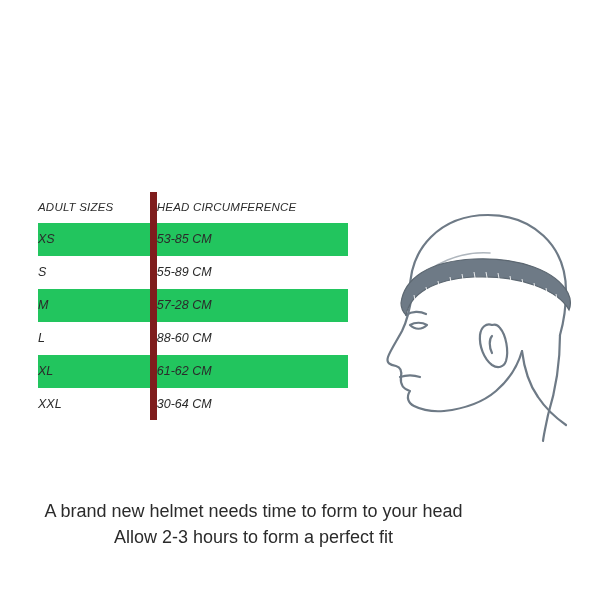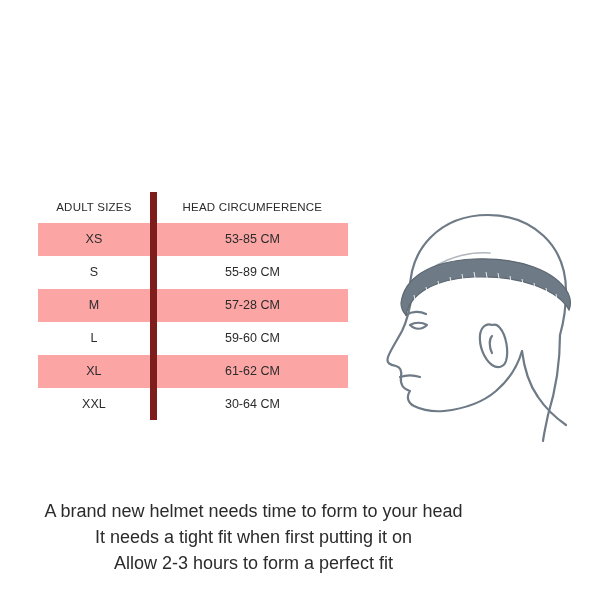--- a/index.html
+++ b/index.html
@@ -25,35 +25,36 @@
   .size-table {
     position: absolute;
     left: 38px;
     top: 192px;
     width: 310px;
     border-collapse: collapse;
     font-size: 12.5px;
   }
   .size-table th,
   .size-table td {
-    text-align: center;
+    text-align: left;
     padding: 0;
     height: 32px;
     font-weight: normal;
     vertical-align: middle;
+    font-style: italic;
   }
   .size-table th {
     font-size: 11.5px;
     letter-spacing: 0.2px;
     color: #2b2b2b;
     height: 30px;
   }
   .col-size { width: 115px; }
   .col-circ { width: 195px; border-left: 7px solid #7f1d1d; }
-  .size-table tbody tr.shaded td { background: #fca5a5; }
+  .size-table tbody tr.shaded td { background: #22c55e; }
   .size-table tbody tr td { border-top: 1px solid transparent; }
 
   
   .head-figure {
     position: absolute;
     left: 370px;
     top: 175px;
     width: 215px;
     height: 270px;
   }
@@ -91,21 +92,21 @@
       <tr>
         <td class="col-size">S</td>
         <td class="col-circ">55-89 CM</td>
       </tr>
       <tr class="shaded">
         <td class="col-size">M</td>
         <td class="col-circ">57-28 CM</td>
       </tr>
       <tr>
         <td class="col-size">L</td>
-        <td class="col-circ">59-60 CM</td>
+        <td class="col-circ">88-60 CM</td>
       </tr>
       <tr class="shaded">
         <td class="col-size">XL</td>
         <td class="col-circ">61-62 CM</td>
       </tr>
       <tr>
         <td class="col-size">XXL</td>
         <td class="col-circ">30-64 CM</td>
       </tr>
     </tbody>
@@ -162,17 +163,16 @@
           <line x1="164" y1="108" x2="166" y2="119"></line>
           <line x1="176" y1="113" x2="178" y2="124"></line>
           <line x1="186" y1="119" x2="188" y2="130"></line>
         </g>
       </g>
     </svg>
   </div>
 
   <div class="caption">
     <div>A brand new helmet needs time to form to your head</div>
-    <div>It needs a tight fit when first putting it on</div>
     <div>Allow 2-3 hours to form a perfect fit</div>
   </div>
 
 </div>
 
 </body></html>

